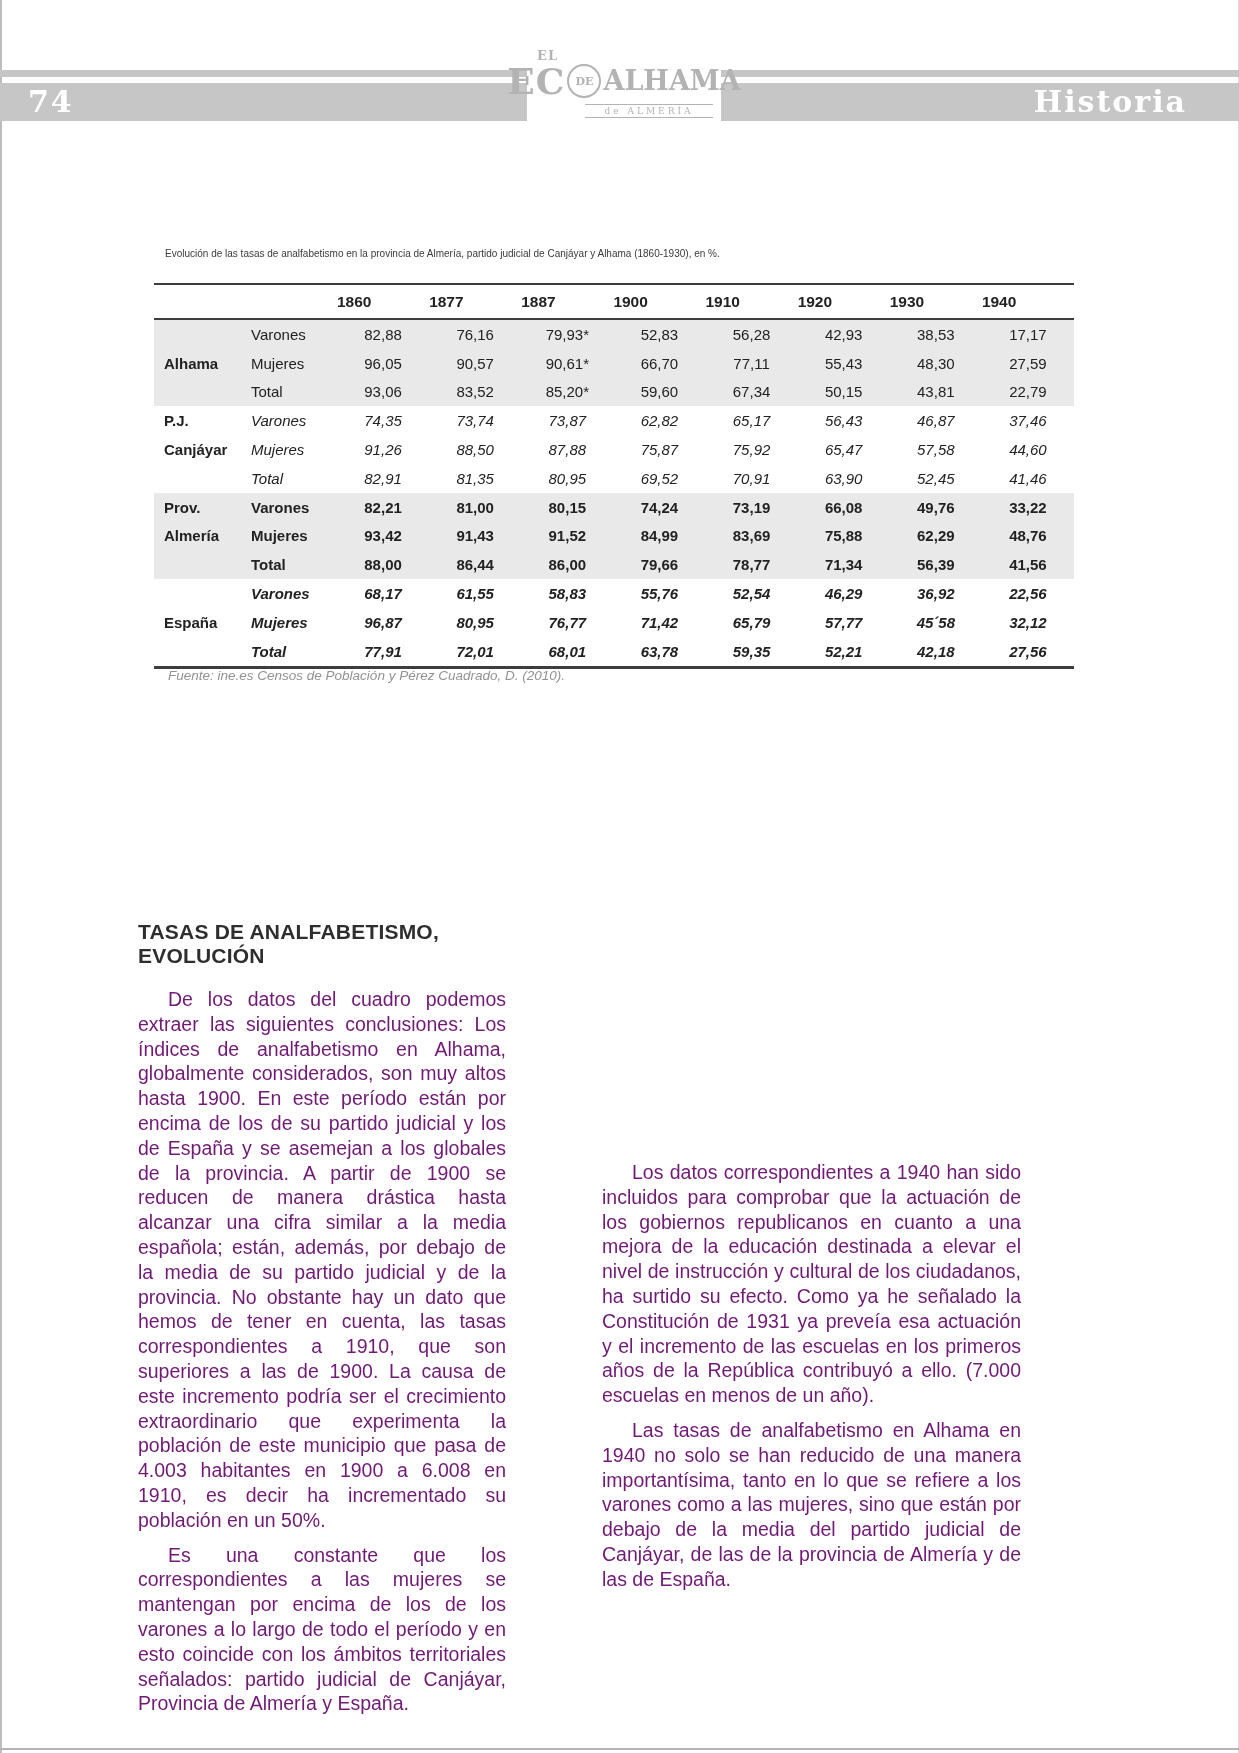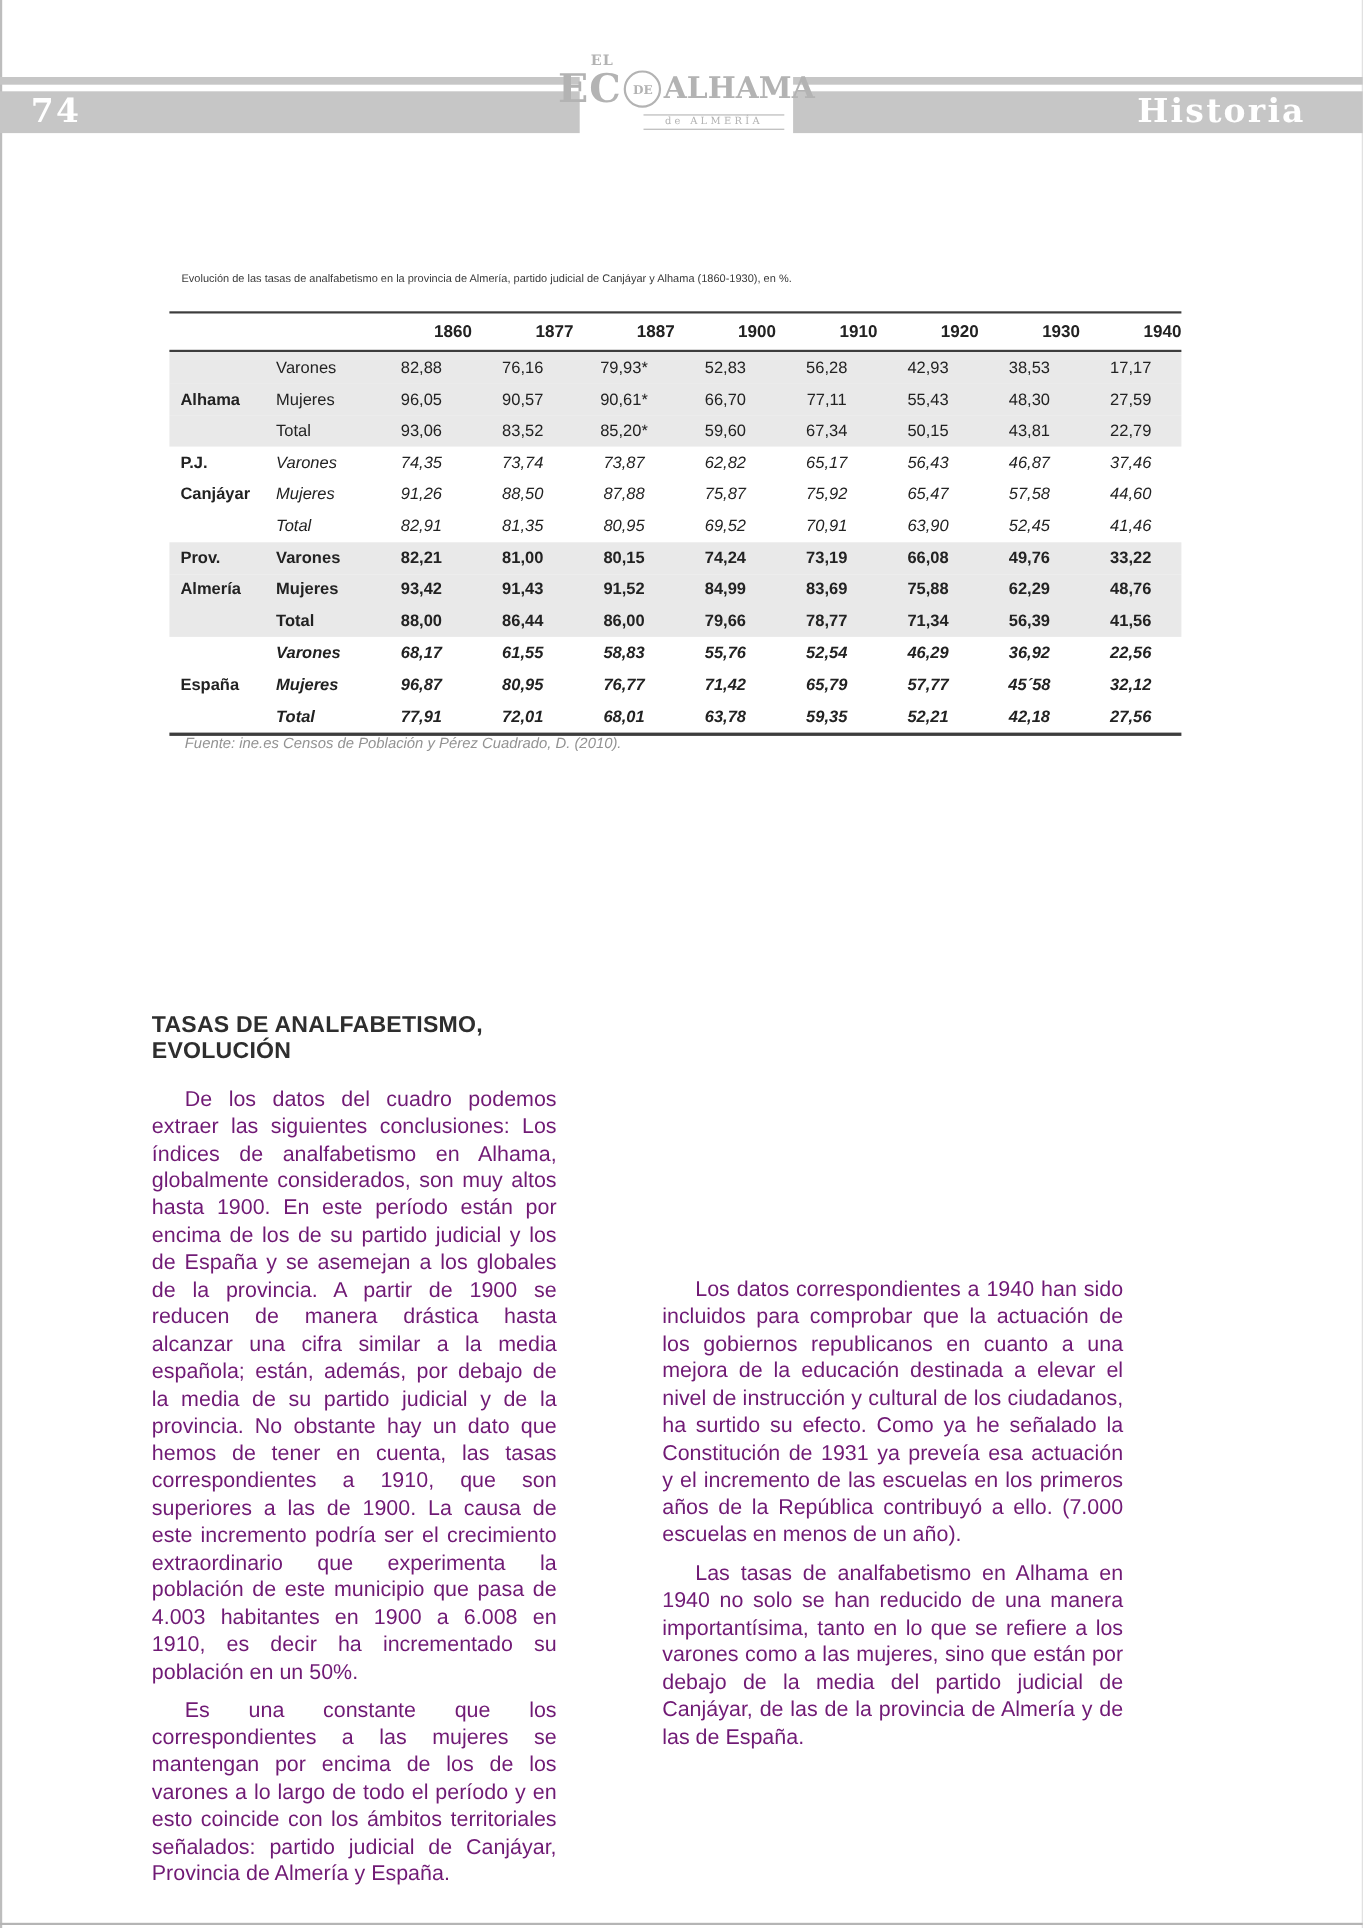--- a/index.html
+++ b/index.html
@@ -55,21 +55,21 @@
   .thead{height:33px;border-top:2px solid #3d3d3d;border-bottom:2px solid #3d3d3d;font-weight:bold;font-size:15.5px;}
   .brow{height:28.8px;}
   .brow.shaded{background:#e9e9e9;}
   .cell{overflow:hidden;white-space:nowrap;}
   .c-group{padding-left:10px;font-weight:bold;}
   .c-label{padding-left:2px;}
   .c-val{text-align:center;}
   .sty-italic .c-label,.sty-italic .c-val{font-style:italic;}
   .sty-bold .c-label,.sty-bold .c-val{font-weight:bold;}
   .sty-bold-italic .c-label,.sty-bold-italic .c-val{font-weight:bold;font-style:italic;}
-  .thead .c-val{text-align:right;}
+  .thead .c-val{text-align:left;}
   .tbl-source{
     position:absolute;left:168px;top:668px;font-size:13.5px;font-style:italic;color:#929292;
   }
 
   
   .col-left{position:absolute;left:138px;top:920px;width:368px;}
   .col-right{position:absolute;left:602px;top:1160px;width:419px;}
   .art-heading{
     font-size:21px;font-weight:bold;color:#2e2e2e;margin:0 0 19px 0;letter-spacing:0.2px;
   }

